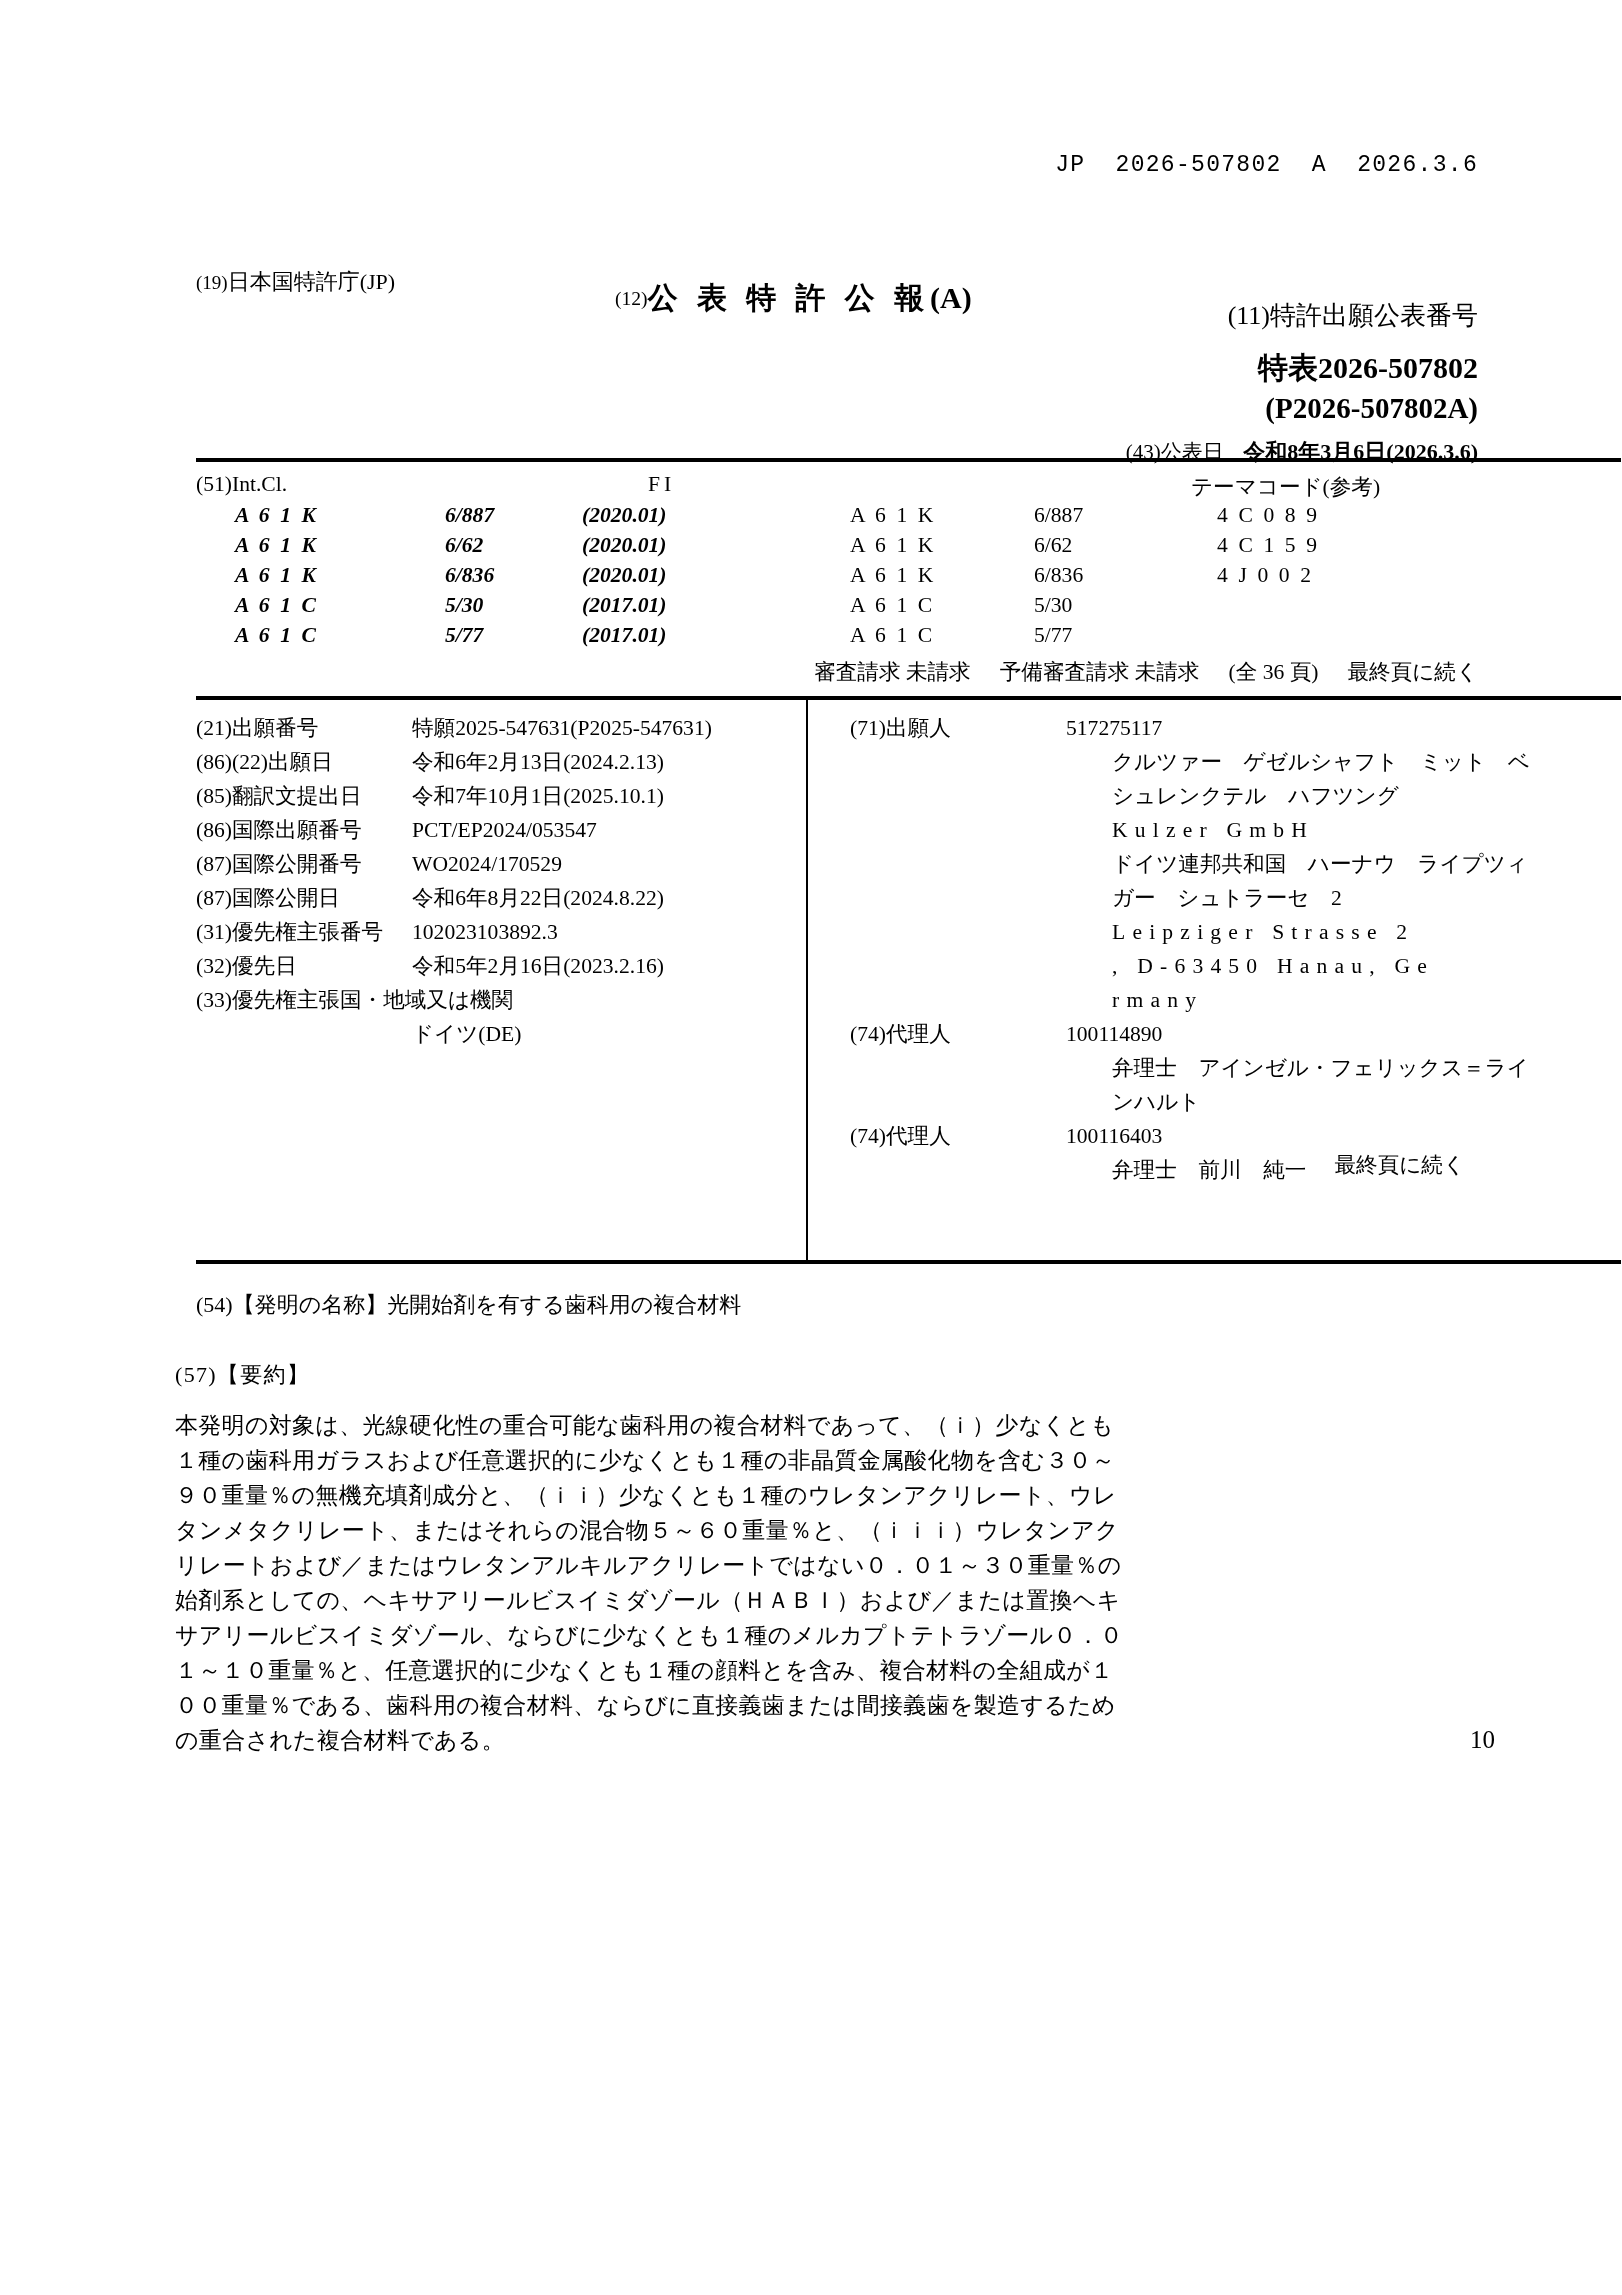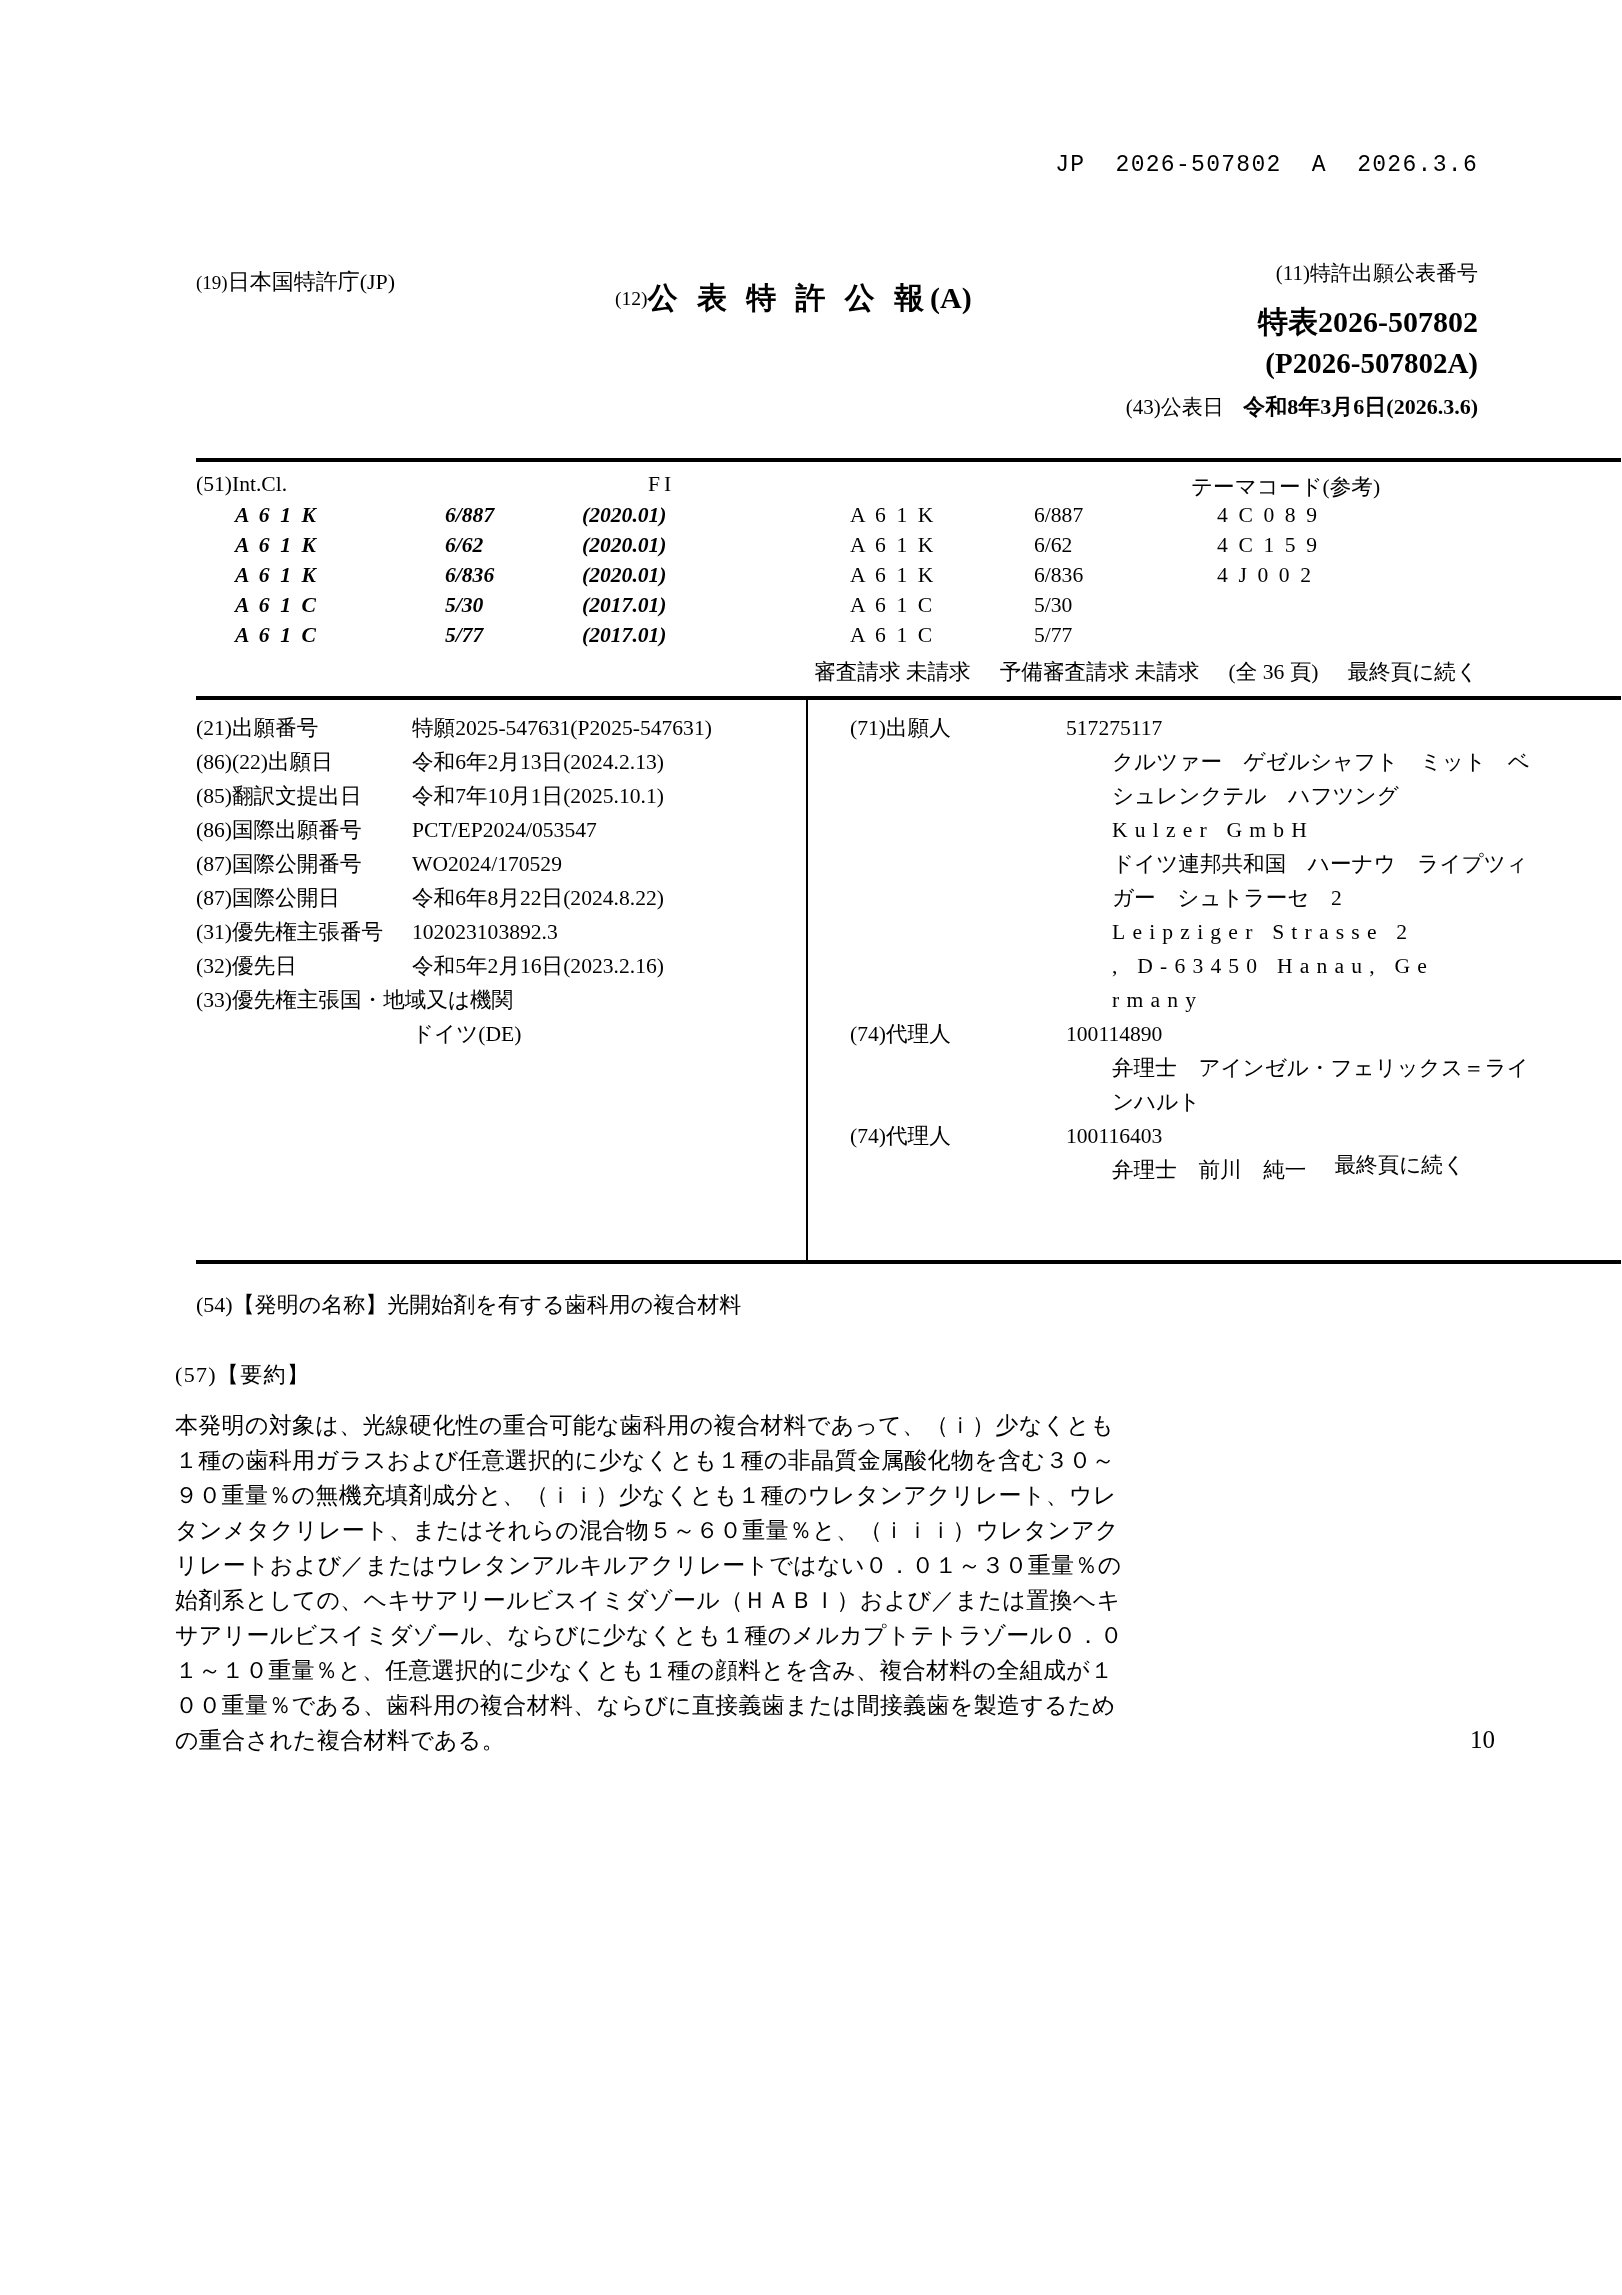--- a/index.html
+++ b/index.html
@@ -64,23 +64,24 @@
   .doc-kind .spaced { letter-spacing: 5.9px; }
 
   .pubno-block {
     position: absolute;
     top: 0;
     right: 0;
     width: 458px;
     text-align: right;
   }
   .pubno-label {
-    font-size: 21px;
+    font-size: 26px;
     white-space: nowrap;
     line-height: 1.1;
+    margin-top: 40px;
   }
   .pubno-main {
     font-size: 30px;
     font-weight: bold;
     margin-top: 17px;
     white-space: nowrap;
   }
   .pubno-alt {
     font-size: 29px;
     font-weight: bold;

